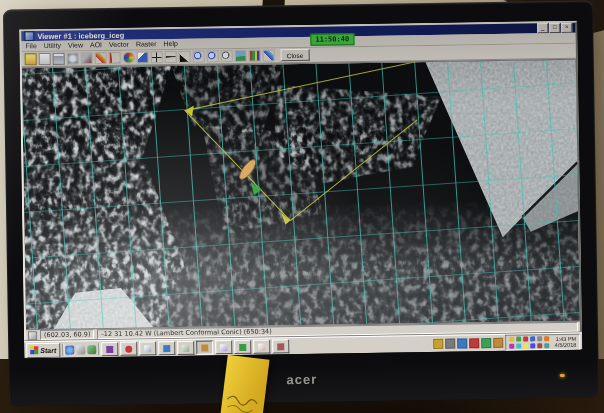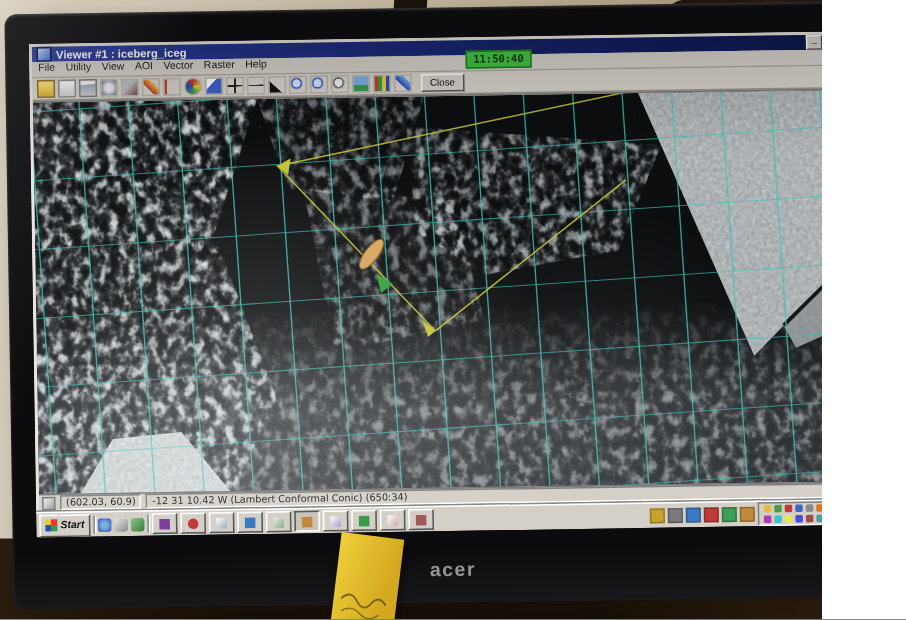--- a/index.html
+++ b/index.html
@@ -1,16 +1,16 @@
 <!DOCTYPE html>
 <html><head>
 <meta charset="utf-8">
 <style>
   html,body{margin:0;padding:0;}
-  .photo{position:relative;width:548px;height:413px;overflow:hidden;
+  .photo{position:relative;width:604px;height:413px;overflow:hidden;
     font-family:"Liberation Sans",sans-serif;
     background:linear-gradient(100deg,#ddd6c6 0%,#cfc5ae 35%,#b8a98c 70%,#9c8b6b 100%);}
   
   .desk{position:absolute;left:0;bottom:0;width:100%;height:54px;z-index:1;
     background:linear-gradient(90deg,#2a1d10,#120d08 28%,#0f0b07 70%,#2c1e10);}
   .cable{position:absolute;background:#1a130c;z-index:0;}
   .cable-a{left:262px;top:-6px;width:22px;height:36px;border-radius:0 0 8px 8px;transform:rotate(4deg);}
   .cable-b{right:-18px;top:-12px;width:120px;height:52px;border-radius:12px;transform:rotate(-14deg);background:#221810;}
   .cable-c{left:468px;top:4px;width:130px;height:5px;transform:rotate(17deg);background:#2a1e12;}
   .cable-d{left:498px;top:-6px;width:4px;height:52px;transform:rotate(62deg);background:#241a10;}

